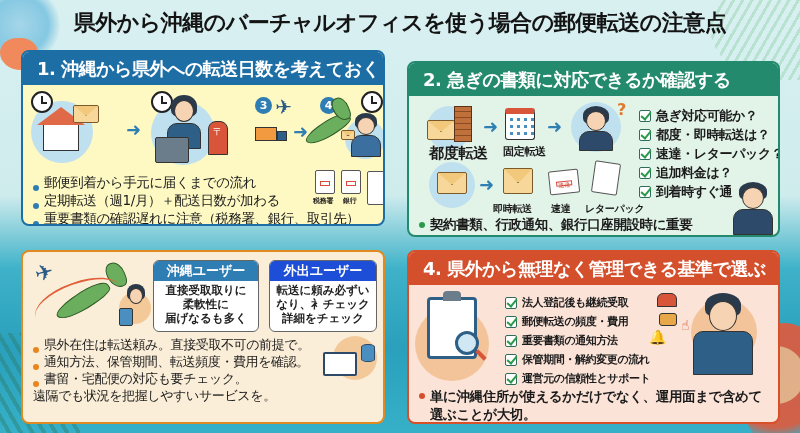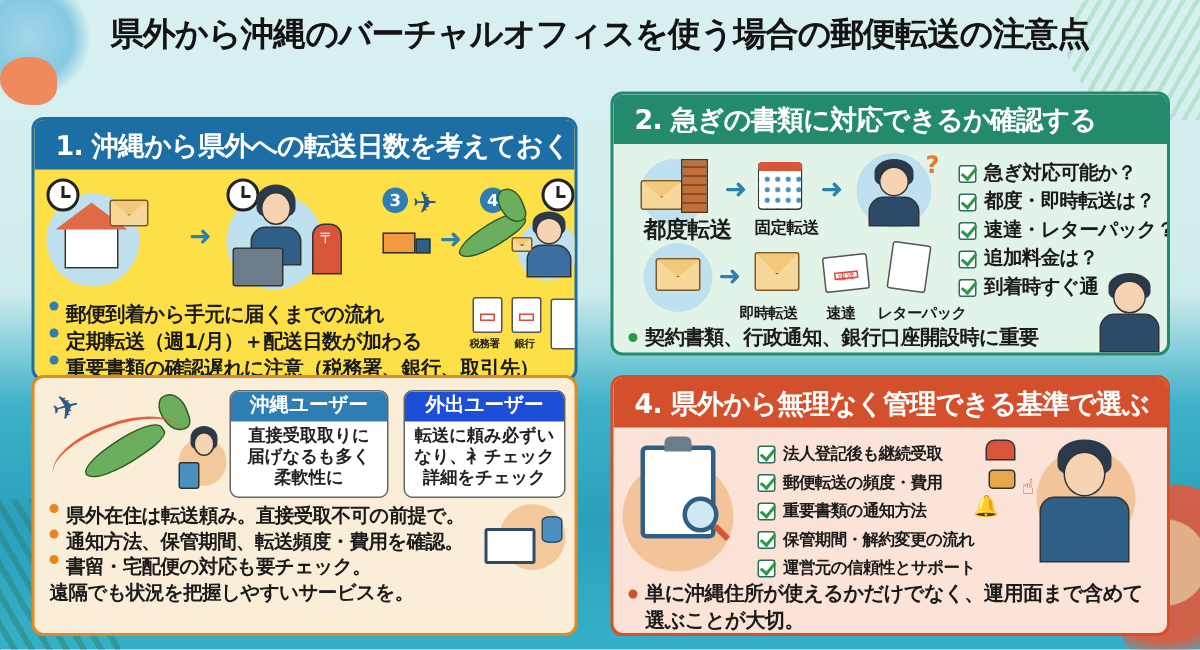--- a/index.html
+++ b/index.html
@@ -31,31 +31,31 @@
   .panel {
     position: absolute; border-radius: 8px; overflow: hidden;
     border: 2px solid;
   }
   .panel-head {
     height: 33px; display: flex; align-items: center; padding-left: 14px;
     color: #fff; font-weight: bold; font-size: 18px; letter-spacing: -0.5px;
   }
   .panel-body { position: relative; height: calc(100% - 33px); }
 
-  .p1 { left: 21px; top: 78px; width: 364px; height: 176px; border-color: #1e6ea6; background: #fde047; }
+  .p1 { left: 21px; top: 50px; width: 364px; height: 176px; border-color: #1e6ea6; background: #fef9c3; }
   .p1 .panel-head { background: #1e6ea6; }
   .p2 { left: 407px; top: 61px; width: 373px; height: 176px; border-color: #238a6d; background: #e2f3e8; }
   .p2 .panel-head { background: #238a6d; }
   .p3 { left: 21px; top: 250px; width: 364px; height: 174px; border-color: #e08a22; background: #fbeed8; }
   .p3 .panel-head { background: #e8861d; }
   .p4 { left: 407px; top: 250px; width: 373px; height: 174px; border-color: #d8502a; background: #fbe3d8; }
   .p4 .panel-head { background: #d4502c; }
 
   .bullets { position: absolute; list-style: none; }
-  .bullets li { display: flex; align-items: flex-start; font-weight: bold; letter-spacing: -0.4px; white-space: nowrap; }
+  .bullets li { display: flex; align-items: flex-end; font-weight: normal; letter-spacing: -0.4px; white-space: nowrap; }
   .dot { width: 6px; height: 6px; border-radius: 50%; margin-right: 5px; flex: 0 0 6px; }
 
   .checks { position: absolute; list-style: none; }
   .checks li { display: flex; align-items: center; font-weight: bold; letter-spacing: -0.4px; white-space: nowrap; }
   .cb { width: 12px; height: 12px; border: 1.5px solid #2d6d5a; border-radius: 2px; margin-right: 5px; position: relative; background: #fff; flex: 0 0 12px; }
   .cb::after { content: ""; position: absolute; left: 3px; top: -1px; width: 4px; height: 8px; border-right: 2px solid #2a9a4a; border-bottom: 2px solid #2a9a4a; transform: rotate(40deg); }
 
   .circle-bg { position: absolute; border-radius: 50%; }
   .clock { position: absolute; width: 22px; height: 22px; border-radius: 50%; background: #fff; border: 2px solid #222; }
   .clock::before { content: ""; position: absolute; left: 8px; top: 3px; width: 1.5px; height: 7px; background: #222; }
@@ -235,22 +235,22 @@
     <div class="person" style="left:104px;top:32px;">
       <div class="hair" style="left:0;top:0;width:18px;height:16px;"></div>
       <div class="head" style="left:2px;top:4px;width:14px;height:16px;"></div>
     </div>
     <div style="position:absolute;left:96px;top:56px;width:14px;height:18px;background:#4a8fbf;border:1.5px solid #333;border-radius:2px;"></div>
 
     <div class="subcard" style="left:130px;top:8px;width:106px;height:72px;">
       <div class="sc-head" style="background:#2e7db3;">沖縄ユーザー</div>
       <div class="sc-body">
         <div>直接受取取りに</div>
+        <div>柔軟性に</div>
         <div>届げなるも多く</div>
-        <div>柔軟性に</div>
       </div>
     </div>
     <div class="subcard" style="left:246px;top:8px;width:108px;height:72px;">
       <div class="sc-head" style="background:#1d4ed8;">外出ユーザー</div>
       <div class="sc-body">
         <div>転送に頼み必ずい</div>
         <div>なり、⻂チェック</div>
         <div>詳細をチェック</div>
       </div>
     </div>

